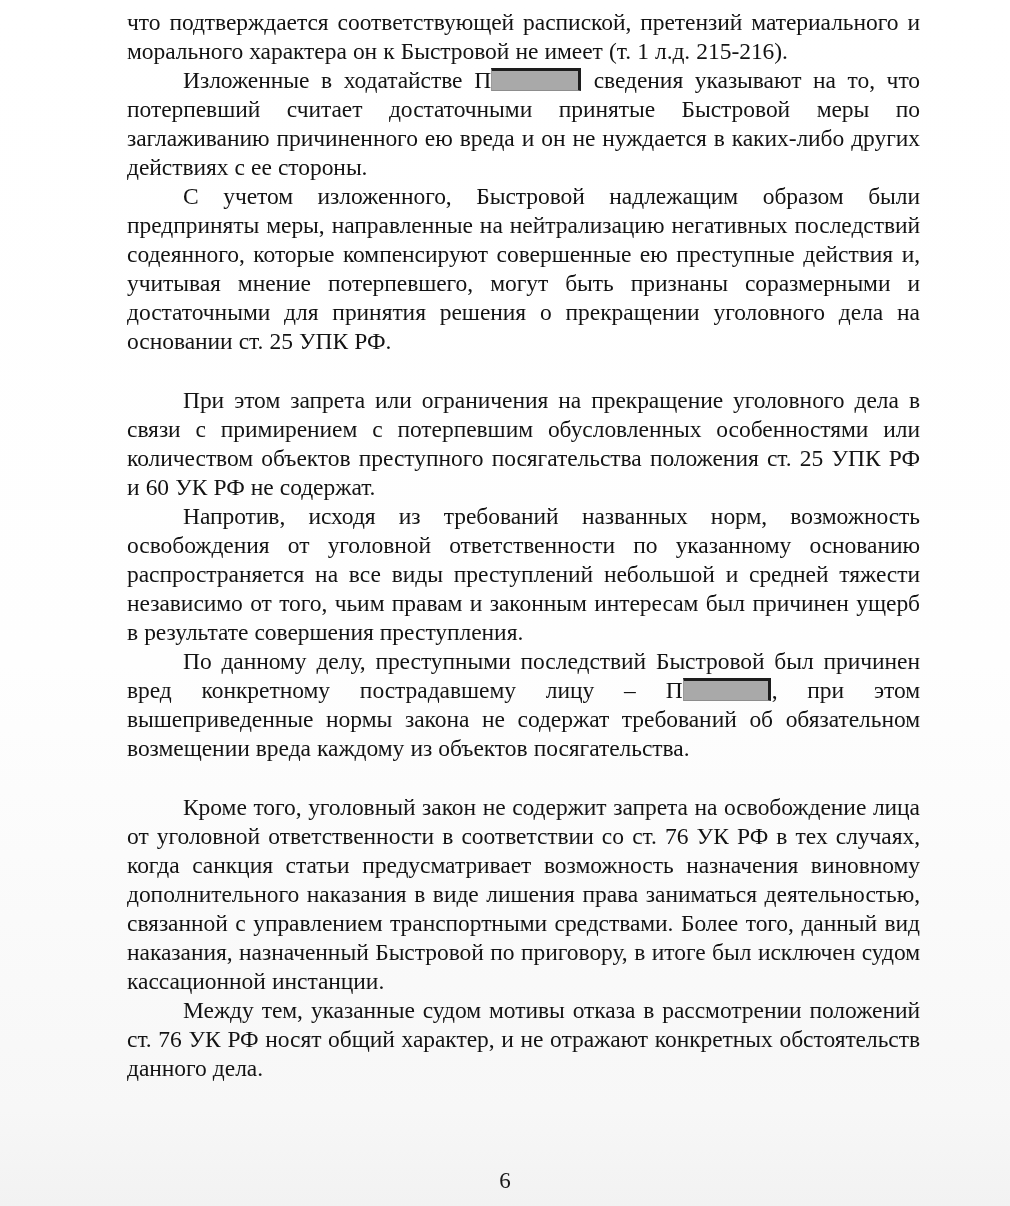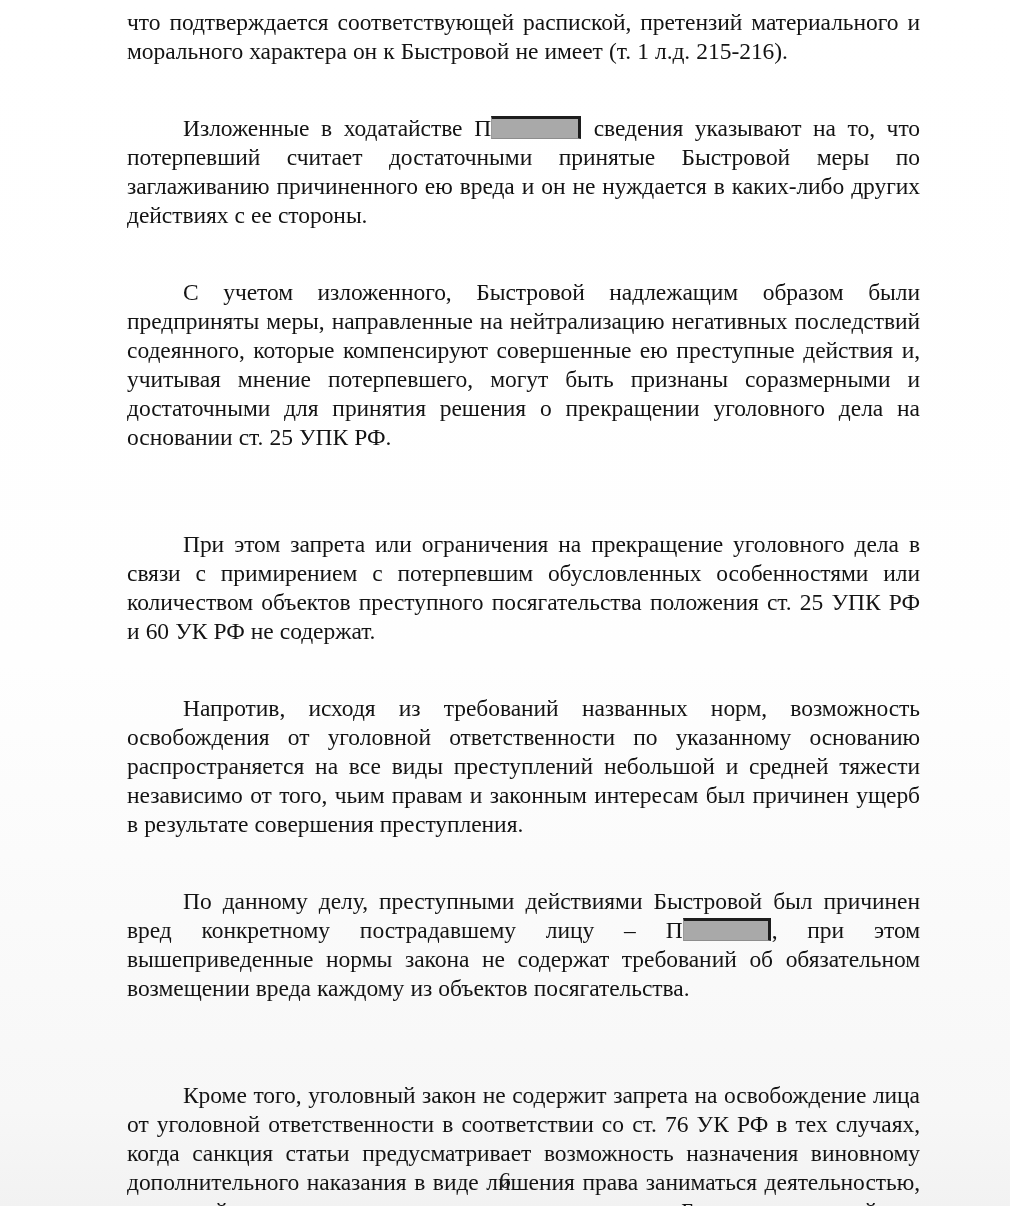--- a/index.html
+++ b/index.html
@@ -39,21 +39,20 @@
     text-justify: inter-word;
     font-size: 23.5px;
     line-height: 29px;
     letter-spacing: -0.05px;
     word-spacing: 0.3px;
     color: #131313;
   }
 
   .para.indent {
     text-indent: 56px;
-    margin-top: 48px;
   }
 
   .block-gap {
     height: 30px;
   }
 
   
   .redaction {
     display: inline-block;
     vertical-align: -3px;
@@ -89,24 +88,25 @@
     <div id="body-content">
         <div>
           <p class="para"><span>что подтверждается соответствующей распиской, претензий материального и морального характера он к Быстровой не имеет (т. 1 л.д. 215-216).</span></p>
           <p class="para indent"><span>Изложенные в ходатайстве П</span><span class="redaction r1"></span><span> сведения указывают на то, что потерпевший считает достаточными принятые Быстровой меры по заглаживанию причиненного ею вреда и он не нуждается в каких-либо других действиях с ее стороны.</span></p>
           <p class="para indent"><span>С учетом изложенного, Быстровой надлежащим образом были предприняты меры, направленные на нейтрализацию негативных последствий содеянного, которые компенсируют совершенные ею преступные действия и, учитывая мнение потерпевшего, могут быть признаны соразмерными и достаточными для принятия решения о прекращении уголовного дела на основании ст. 25 УПК РФ.</span></p>
         </div>
         <div class="block-gap"></div>
         <div>
           <p class="para indent"><span>При этом запрета или ограничения на прекращение уголовного дела в связи с примирением с потерпевшим обусловленных особенностями или количеством объектов преступного посягательства положения ст. 25 УПК РФ и 60 УК РФ не содержат.</span></p>
           <p class="para indent"><span>Напротив, исходя из требований названных норм, возможность освобождения от уголовной ответственности по указанному основанию распространяется на все виды преступлений небольшой и средней тяжести независимо от того, чьим правам и законным интересам был причинен ущерб в результате совершения преступления.</span></p>
-          <p class="para indent"><span>По данному делу, преступными действиями Быстровой был причинен вред конкретному пострадавшему лицу – П</span><span class="redaction r2"></span><span>, при этом вышеприведенные нормы закона не содержат требований об обязательном возмещении вреда каждому из объектов посягательства.</span></p>
+          <p class="para indent"><span>По данному делу, преступными последствий Быстровой был причинен вред конкретному пострадавшему лицу – П</span><span class="redaction r2"></span><span>, при этом вышеприведенные нормы закона не содержат требований об обязательном возмещении вреда каждому из объектов посягательства.</span></p>
         </div>
         <div class="block-gap"></div>
         <div>
           <p class="para indent"><span>Кроме того, уголовный закон не содержит запрета на освобождение лица от уголовной ответственности в соответствии со ст. 76 УК РФ в тех случаях, когда санкция статьи предусматривает возможность назначения виновному дополнительного наказания в виде лишения права заниматься деятельностью, связанной с управлением транспортными средствами. Более того, данный вид наказания, назначенный Быстровой по приговору, в итоге был исключен судом кассационной инстанции.</span></p>
+          <p class="para indent"><span>Между тем, указанные судом мотивы отказа в рассмотрении положений ст. 76 УК РФ носят общий характер, и не отражают конкретных обстоятельств данного дела.</span></p>
         </div>
       </div>
   </div>
 
   <div class="page-number">6</div>
 
 </div>
 
 </body></html>

